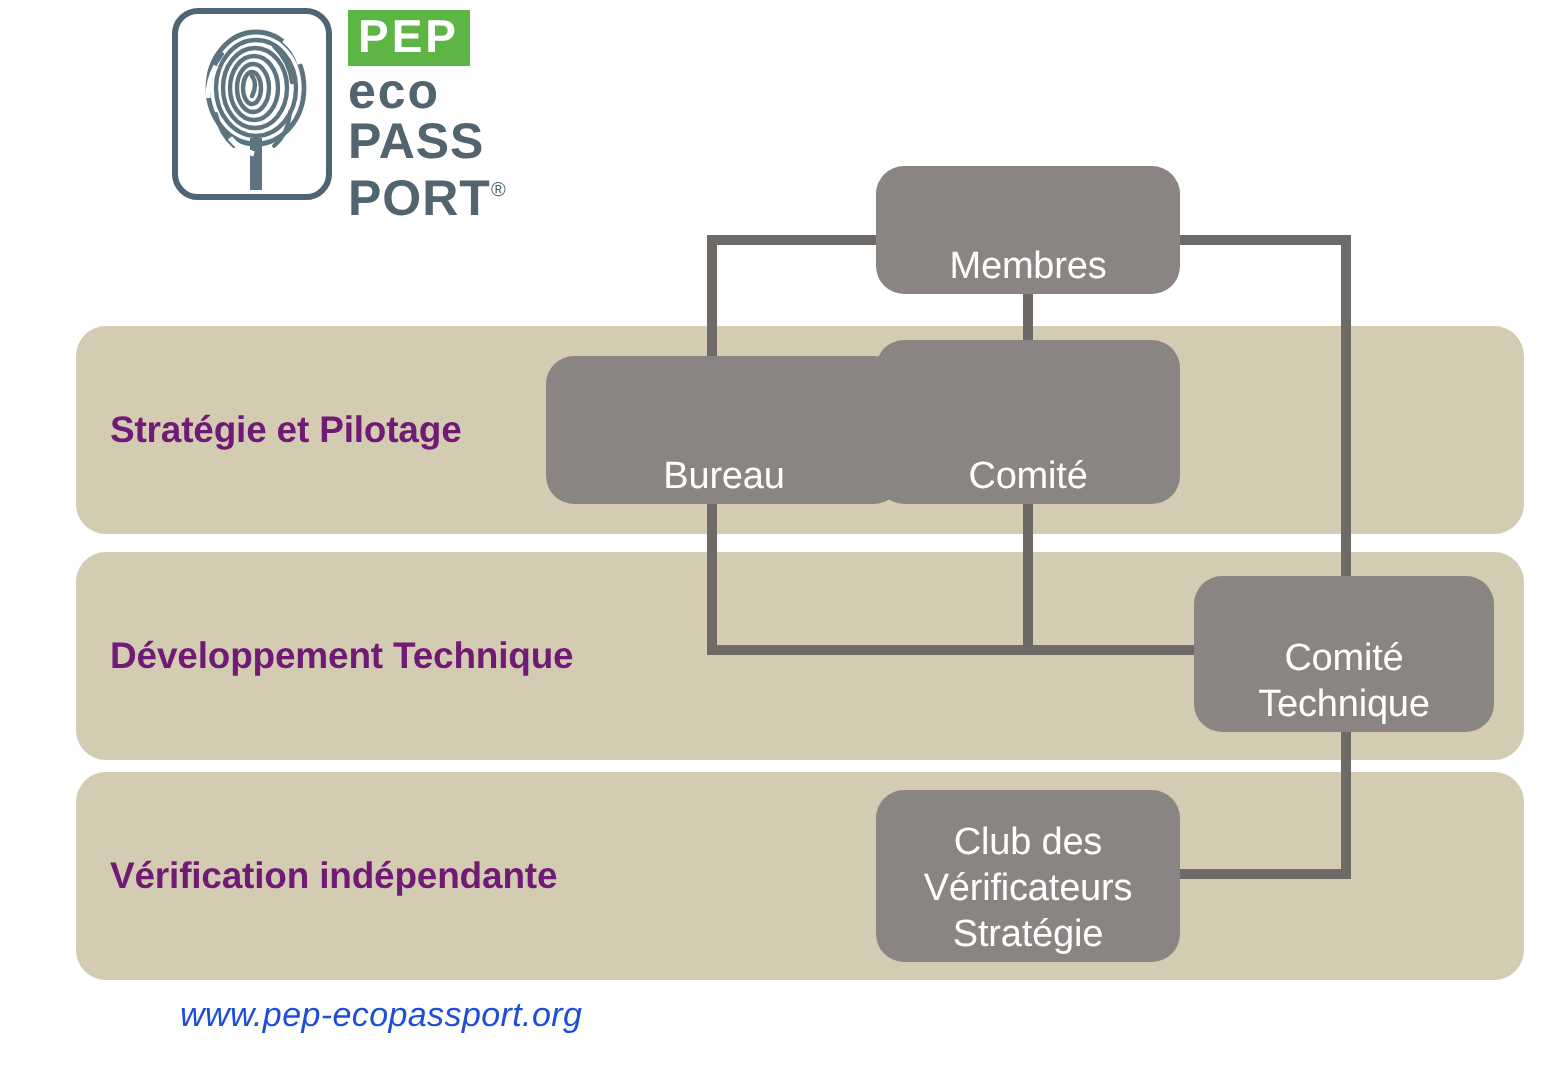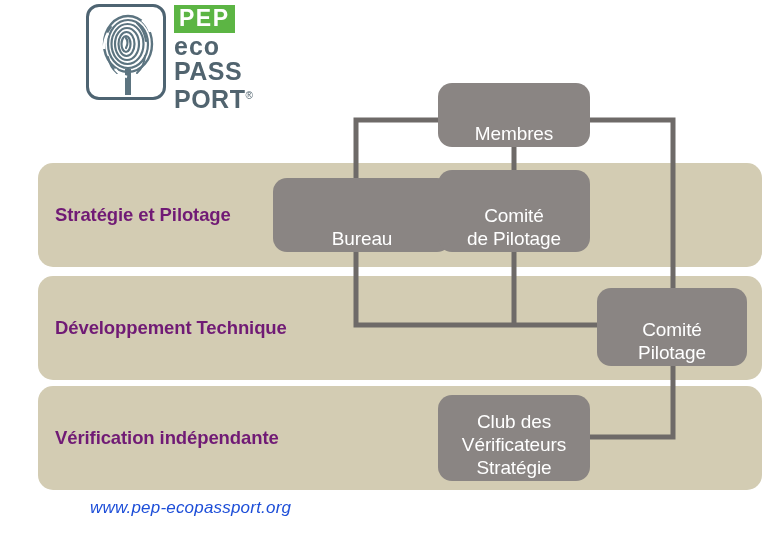--- a/index.html
+++ b/index.html
@@ -222,25 +222,25 @@
 
   <div class="node" id="node-membres">
     <span>Membres</span>
   </div>
 
   <div class="node" id="node-bureau">
     <span>Bureau</span>
   </div>
 
   <div class="node" id="node-pilotage">
-    <span><span>Comité</span><br><span>de Pilotage</span></span>
+    <span><span>Comité</span><br></span>
   </div>
 
   <div class="node" id="node-technique">
-    <span><span>Comité</span><br><span>Pilotage</span></span>
+    <span><span>Comité</span><br><span>Technique</span></span>
   </div>
 
   <div class="node" id="node-club">
     <span><span>Club des</span><br><span>Vérificateurs</span><br><span>Stratégie</span></span>
   </div>
 
   <div id="footer-url">www.pep-ecopassport.org</div>
 
 </div>
 

